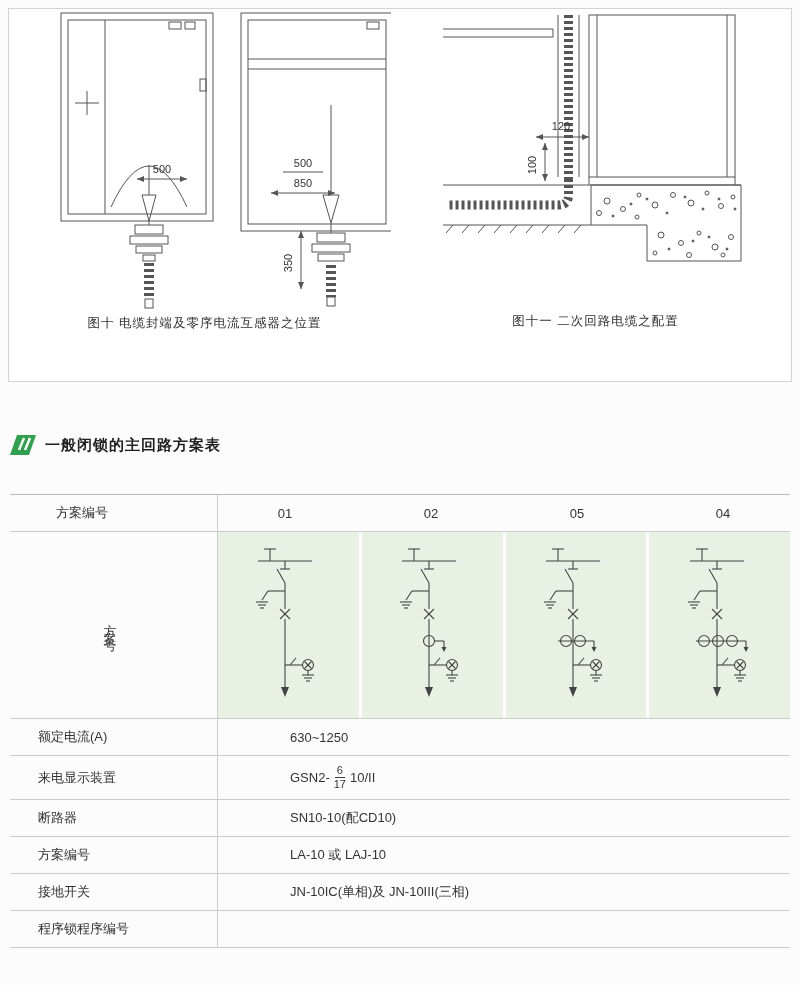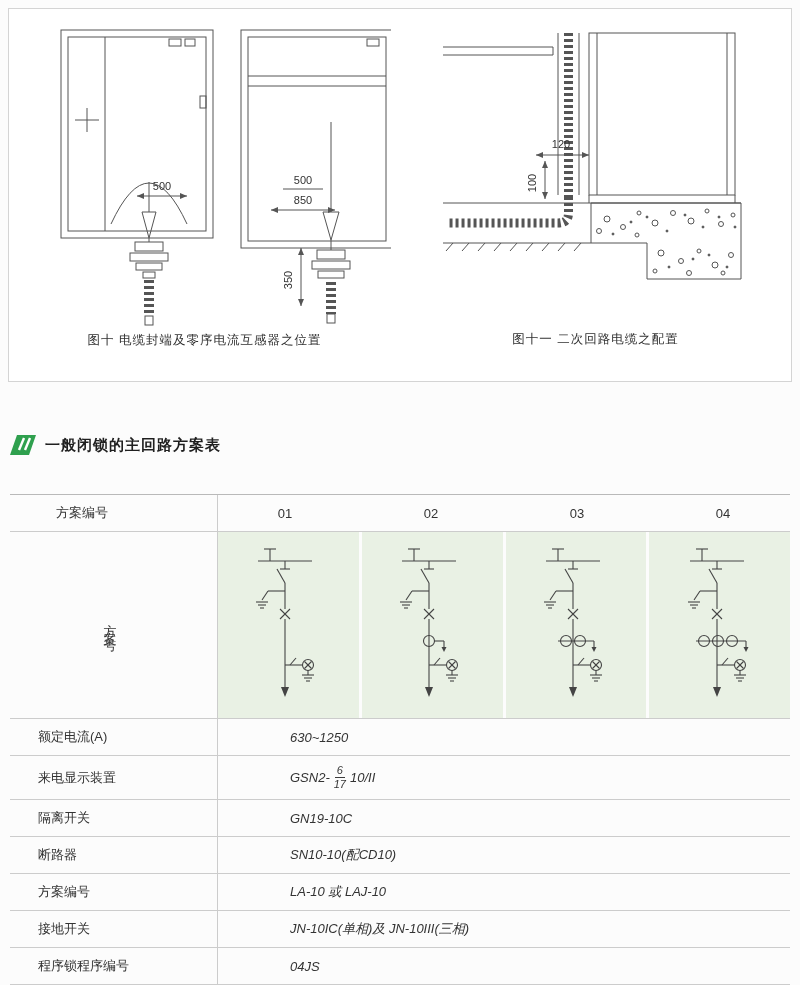--- a/index.html
+++ b/index.html
@@ -7,39 +7,39 @@
     width:800px;height:985px;overflow:hidden;
     background:#fcfcfc;color:#3c3c3c;
     font-family:"Liberation Sans","DejaVu Sans",sans-serif;
   }
   .figure-frame{
     margin:8px 8px 0 8px;height:374px;background:#ffffff;
     border:1px solid #d4d4d4;display:flex;box-sizing:border-box;
   }
   .fig{
     flex:1;display:flex;flex-direction:column;align-items:center;
-    justify-content:center;padding-bottom:16px;
+    justify-content:flex-start;padding-bottom:16px;
   }
   .fig-caption{
     margin-top:4px;font-size:12.5px;color:#2f2f2f;letter-spacing:1px;
   }
   .section-head{
     margin:52px 0 12px 10px;display:flex;align-items:center;gap:9px;
   }
   .section-title{font-size:15px;font-weight:bold;color:#1f1f1f;letter-spacing:1px;}
   .scheme-table{
     margin:38px 10px 0 10px;border-top:1px solid #b9b9b9;font-size:13px;
   }
   .t-row{display:grid;grid-template-columns:208px 1fr;border-bottom:1px solid #cccccc;}
   .t-label{
     padding:9px 8px 9px 28px;border-right:1px solid #cccccc;
     display:flex;align-items:center;box-sizing:border-box;color:#333;
   }
   .t-label.head{padding-left:46px;}
-  .t-value{padding:9px 0 9px 72px;display:flex;align-items:center;color:#333;font-style:italic;}
+  .t-value{padding:9px 0 9px 72px;display:flex;align-items:center;color:#333;}
   .cols{display:grid;grid-template-columns:repeat(4,1fr);gap:12px;}
   .col-head{display:flex;align-items:center;justify-content:center;padding:8px 0;color:#333;}
   .scheme-row .t-label{justify-content:center;padding-left:0;}
   .vlabel{writing-mode:vertical-lr;text-orientation:upright;letter-spacing:8px;font-size:13px;color:#333;}
   .schemes{display:grid;grid-template-columns:repeat(4,1fr);gap:0 3px;}
   .scheme-cell{
     background:#e9f1e4;display:flex;align-items:center;justify-content:center;
     height:186px;
   }
   .frac{
@@ -199,21 +199,21 @@
   <div class="section-title">一般闭锁的主回路方案表</div>
 </div>
 
 <div class="scheme-table">
 
   <div class="t-row">
     <div class="t-label head">方案编号</div>
     <div class="cols">
       <div class="col-head">01</div>
       <div class="col-head">02</div>
-      <div class="col-head">03</div>
+      <div class="col-head">05</div>
       <div class="col-head">04</div>
     </div>
   </div>
 
   <div class="t-row scheme-row">
     <div class="t-label">
       <span class="vlabel">方案号</span>
     </div>
     <div class="schemes">
 
@@ -372,38 +372,33 @@
     <div class="t-value">
       <span>GSN2-</span>
       <span class="frac">
         <span class="num">6</span>
         <span class="den">17</span>
       </span>
       <span>10/II</span>
     </div>
   </div>
 
-  <div class="t-row">
-    <div class="t-label">隔离开关</div>
-    <div class="t-value">GN19-10C</div>
-  </div>
 
   <div class="t-row">
     <div class="t-label">断路器</div>
     <div class="t-value">SN10-10(配CD10)</div>
   </div>
 
   <div class="t-row">
     <div class="t-label">方案编号</div>
     <div class="t-value">LA-10 或 LAJ-10</div>
   </div>
 
   <div class="t-row">
     <div class="t-label">接地开关</div>
     <div class="t-value">JN-10IC(单相)及 JN-10III(三相)</div>
   </div>
 
   <div class="t-row">
     <div class="t-label">程序锁程序编号</div>
-    <div class="t-value">04JS</div>
   </div>
 
 </div>
 
 </body></html>

